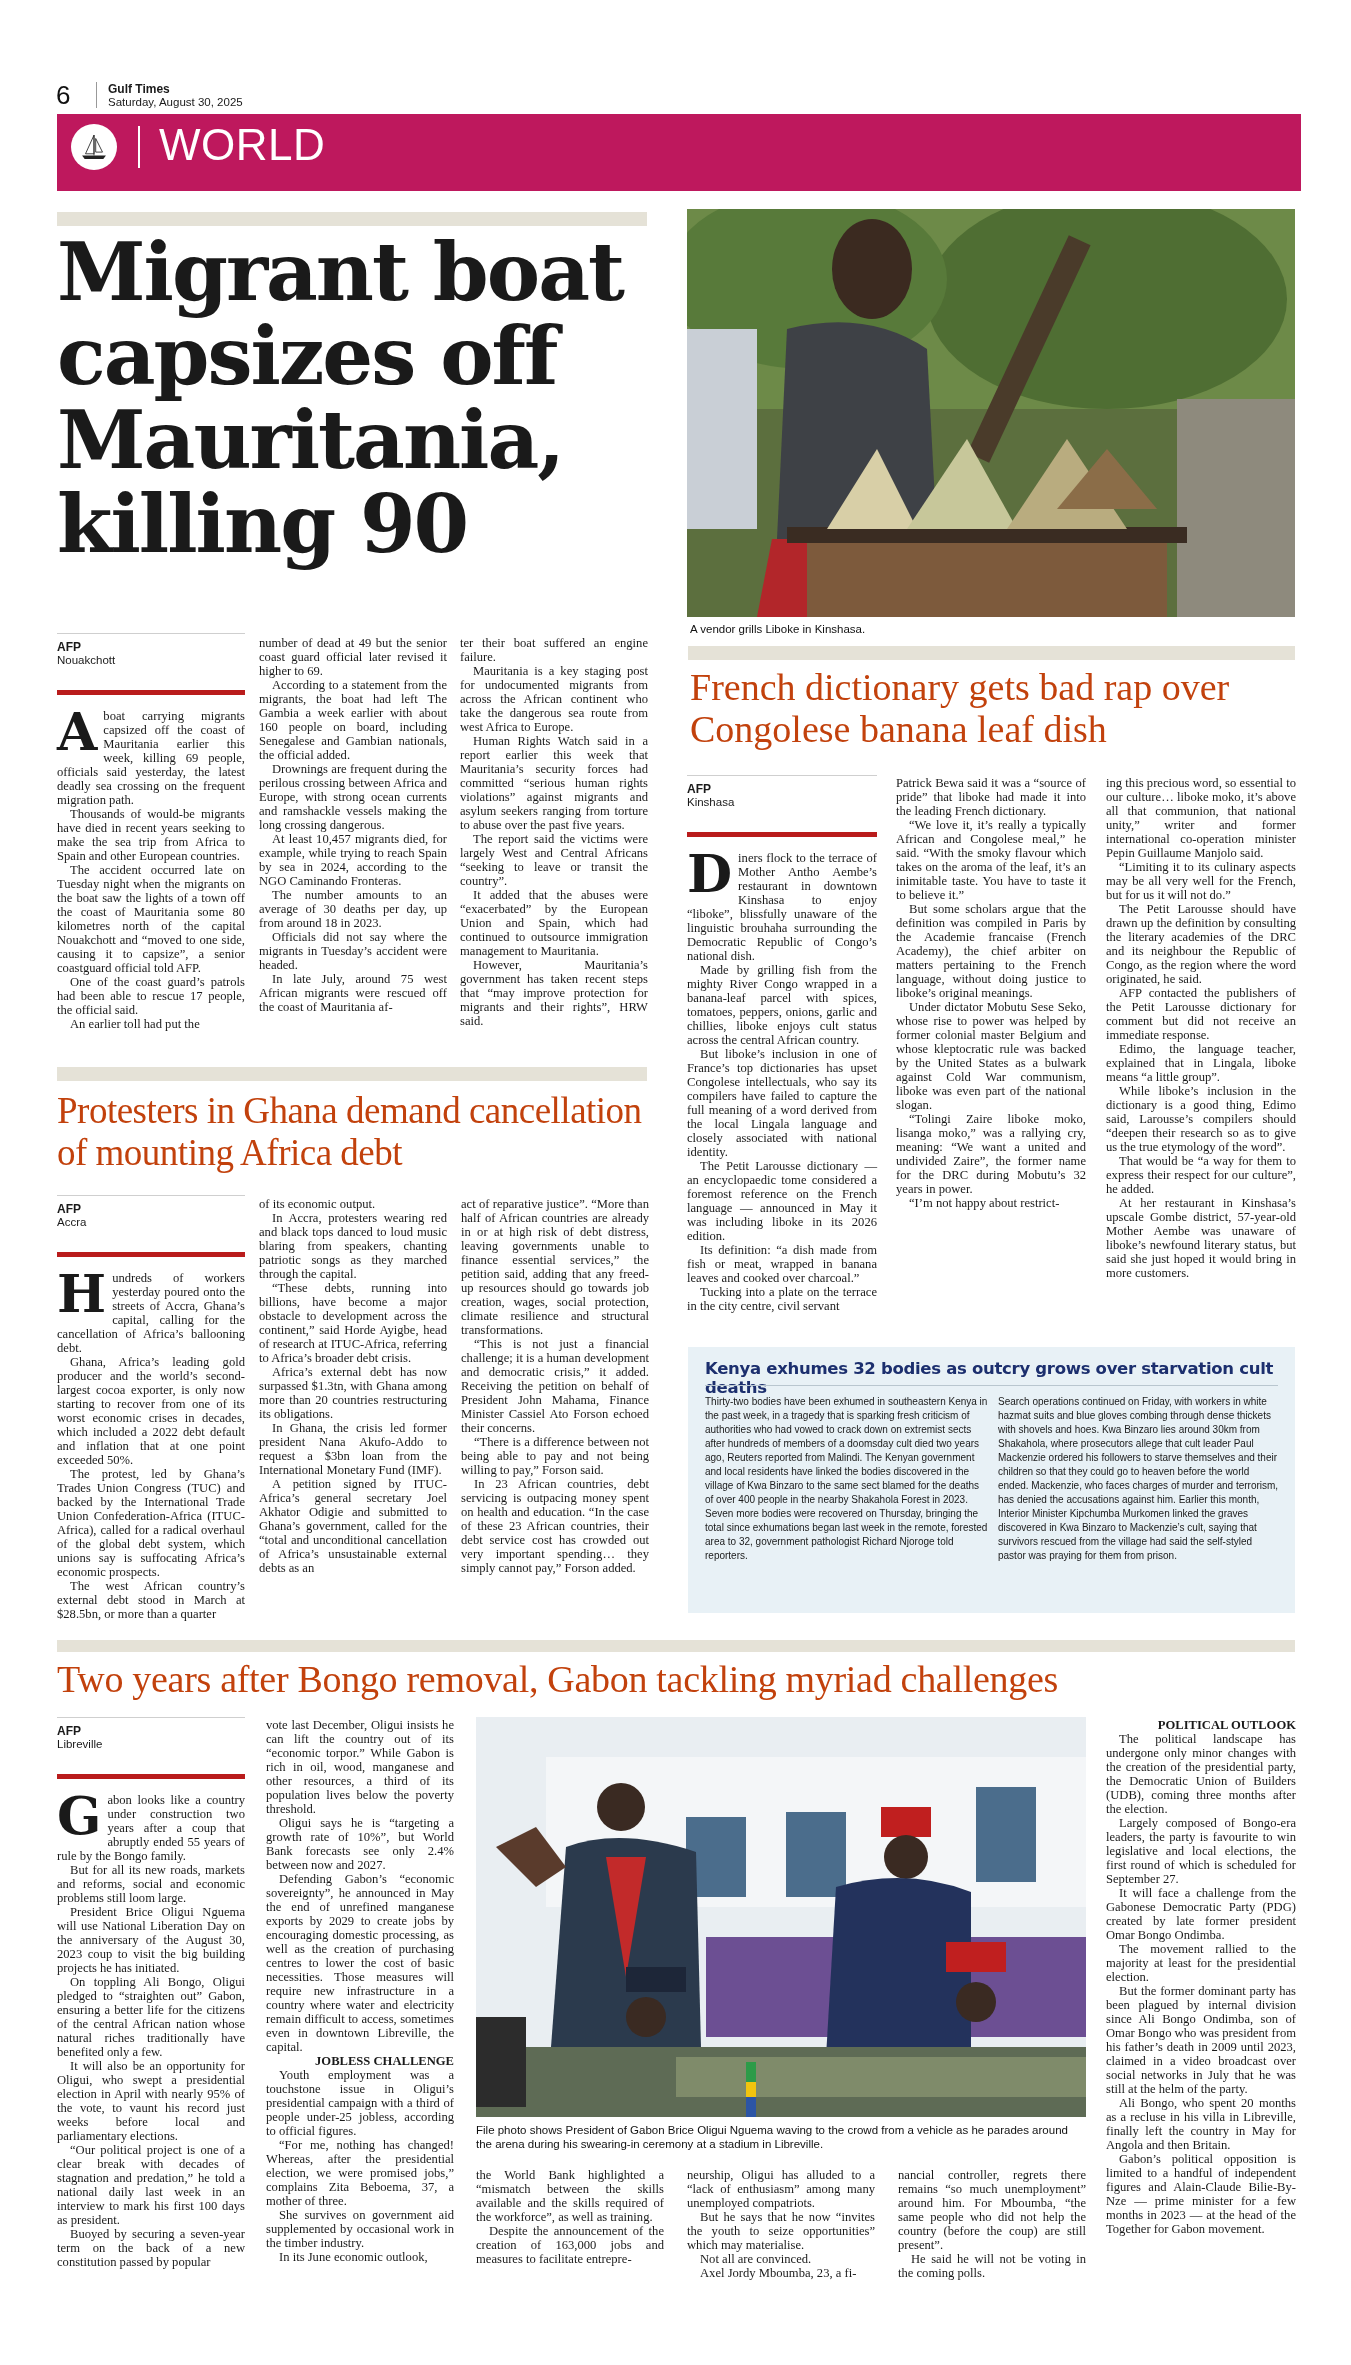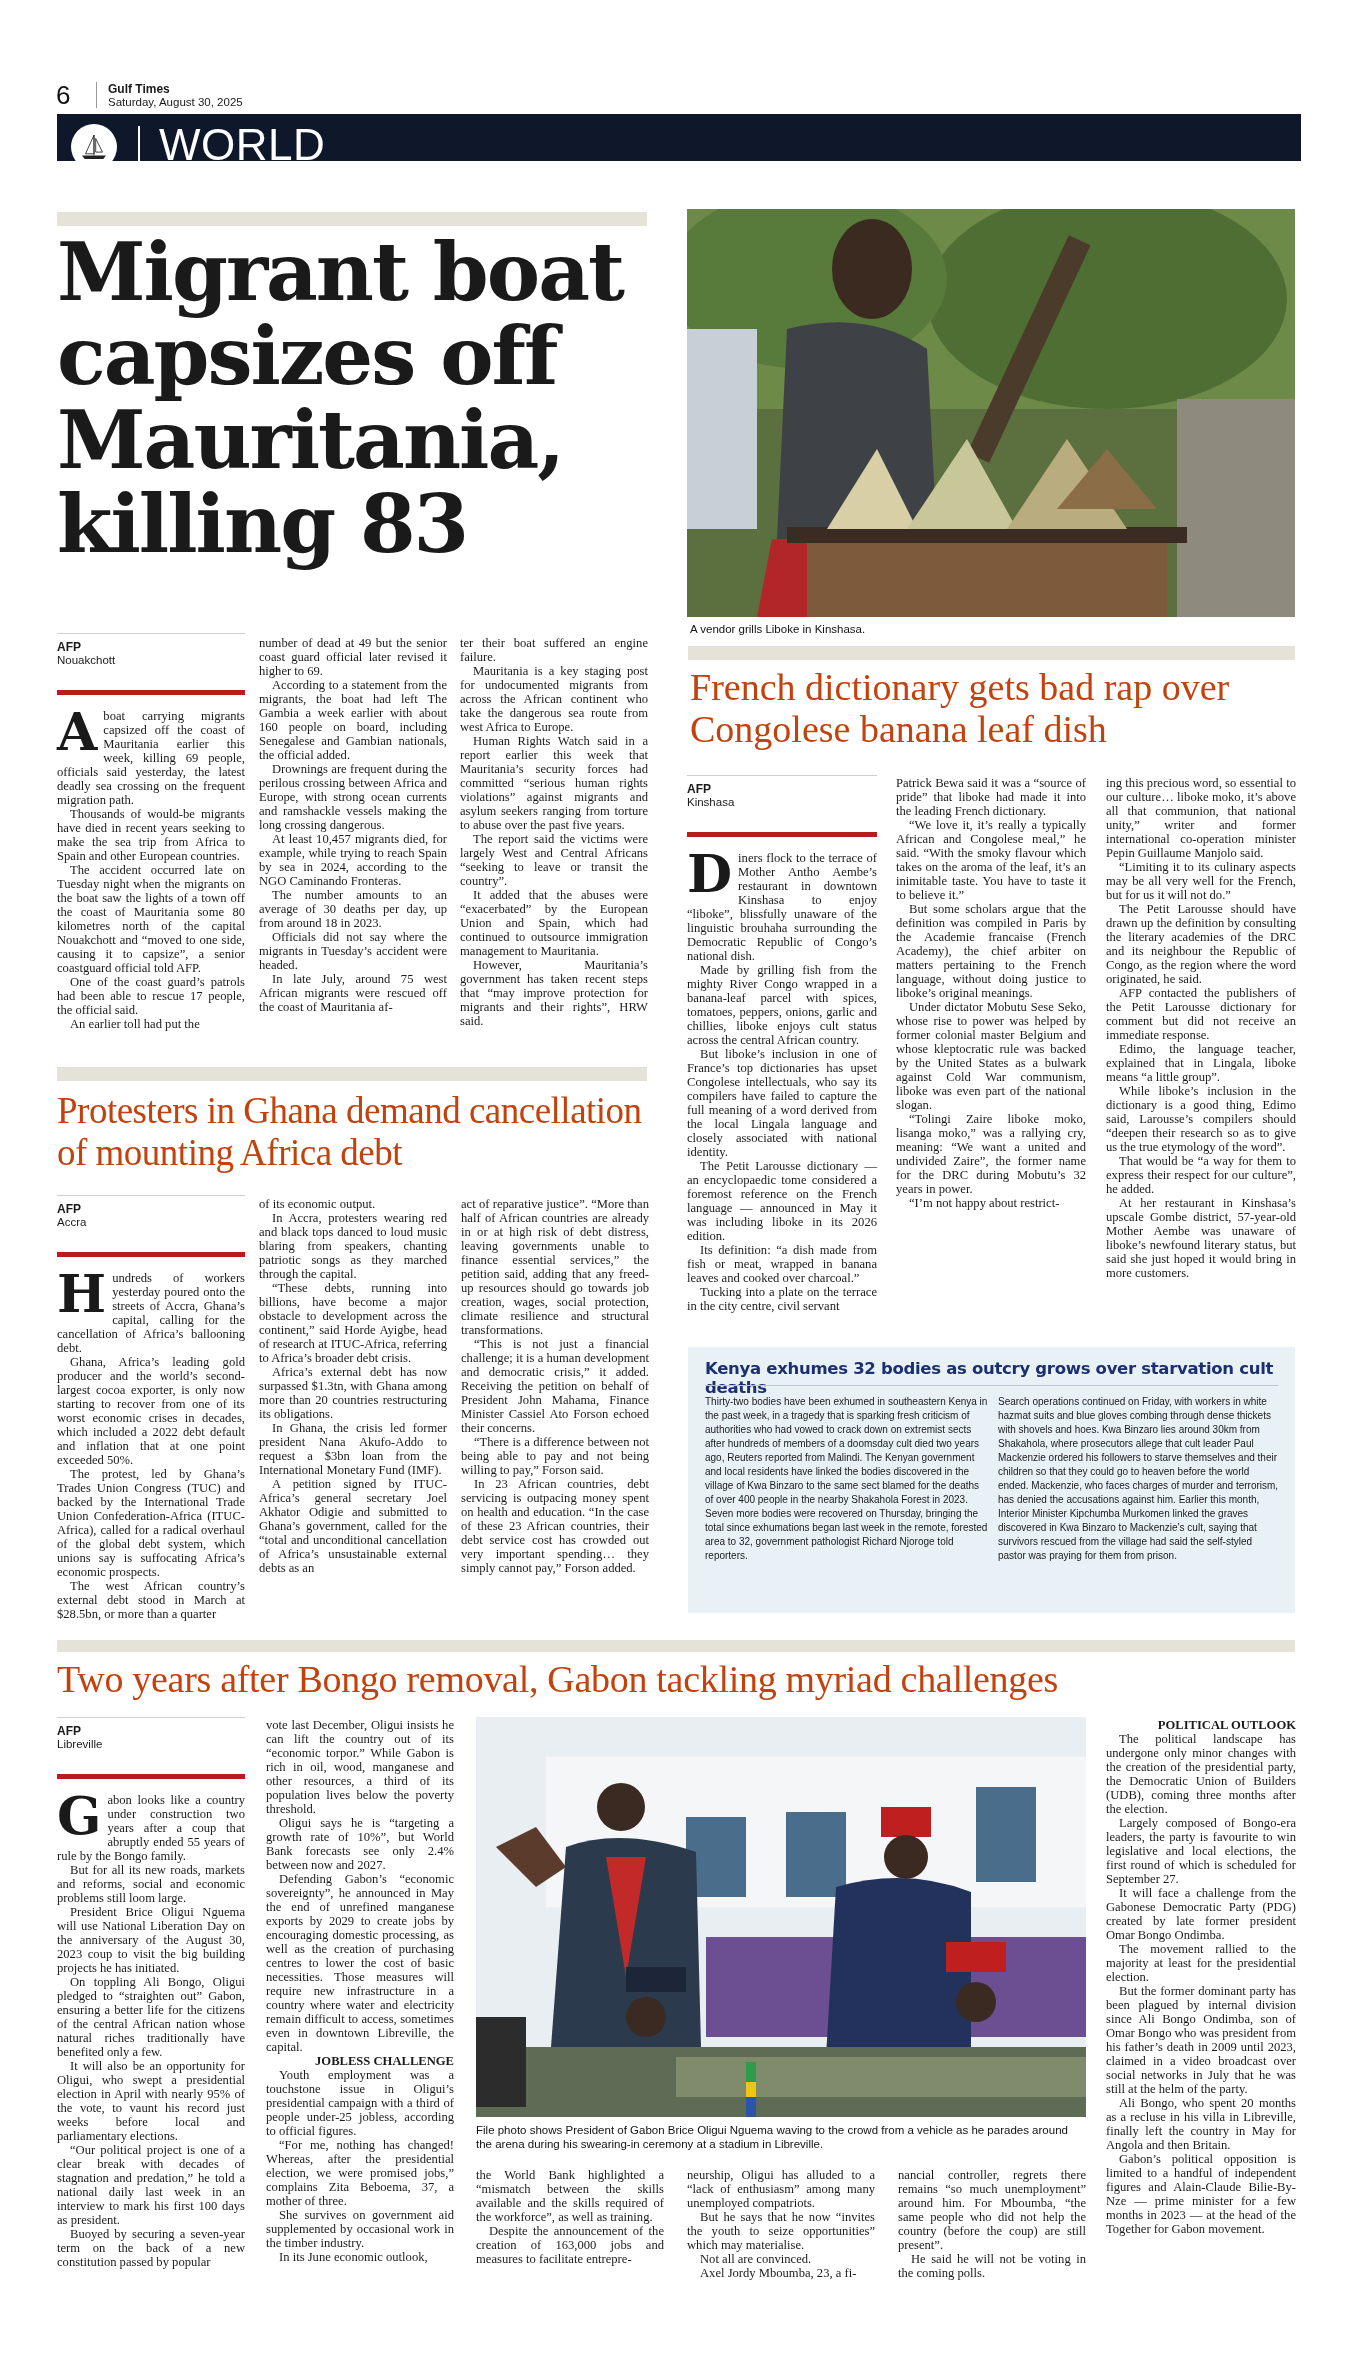--- a/index.html
+++ b/index.html
@@ -7,21 +7,21 @@
   body { position: relative; font-family: "DejaVu Serif", serif; color: #1a1a1a; overflow: hidden; }
 
   .abs { position: absolute; }
 
   
   .page-num { left: 56px; top: 80px; font-family: "Liberation Sans", sans-serif; font-size: 26px; color: #111; }
   .mast-sep { left: 96px; top: 82px; width: 1px; height: 26px; background: #999; }
   .pub-name { left: 108px; top: 82px; font-family: "Liberation Sans", sans-serif; font-size: 12px; font-weight: bold; }
   .pub-date { left: 108px; top: 96px; font-family: "Liberation Sans", sans-serif; font-size: 11.5px; }
 
-  .section-bar { left: 57px; top: 114px; width: 1244px; height: 47px; background: #0f172a; padding-left: 21px; }
+  .section-bar { left: 57px; top: 114px; width: 1244px; height: 77px; background: #be185d; padding-left: 21px; }
   .logo-circle { position: absolute; left: 14px; top: 10px; width: 46px; height: 46px; border-radius: 50%; background: #fff; display: flex; align-items: center; justify-content: center; }
   .logo-circle svg { width: 34px; height: 34px; }
   .bar-sep { position: absolute; left: 81px; top: 12px; width: 2px; height: 42px; background: #fff; }
   .section-title { position: absolute; left: 102px; top: 6px; font-family: "Liberation Sans", sans-serif; font-size: 44px; font-weight: 300; color: #fff; letter-spacing: 0.5px; }
 
   .tan-bar { background: #e5e2d7; height: 14px; }
 
   
   .hl-main { left: 57px; top: 230px; width: 590px; font-family: "DejaVu Serif", serif; font-weight: bold; font-size: 80px; line-height: 84px; letter-spacing: -2px; }
   .hl-sub { font-family: "Liberation Serif", serif; color: #c2410c; font-weight: normal; }
@@ -64,21 +64,21 @@
       <path d="M20 6 L10 28 L20 28 Z" fill="none" stroke="#222" stroke-width="1"></path>
       <path d="M22 10 L30 26 L22 26 Z" fill="none" stroke="#222" stroke-width="1"></path>
       <path d="M6 30 L34 30 L31 34 L9 34 Z" fill="#222"></path>
     </svg>
   </div>
   <div class="bar-sep"></div>
   <div class="section-title">WORLD</div>
 </div>
 
 <div class="abs tan-bar" style="left:57px; top:212px; width:590px;"></div>
-<h1 class="abs hl-main">Migrant boat capsizes off Mauritania, killing 83</h1>
+<h1 class="abs hl-main">Migrant boat capsizes off Mauritania, killing 90</h1>
 
 <div class="abs" style="left:57px; top:633px; width:188px;">
   <div class="byline">
     <div class="by-agency">AFP</div>
     <div class="by-city">Nouakchott</div>
   </div>
   <div class="col" style="margin-top:14px;">
     <p class="first"><span class="dropcap">A</span><span>boat carrying migrants capsized off the coast of Mauritania earlier this week, killing 69 people, officials said yesterday, the latest deadly sea crossing on the frequent migration path.</span></p>
     <p>Thousands of would-be migrants have died in recent years seeking to make the sea trip from Africa to Spain and other European countries.</p>
     <p>The accident occurred late on Tuesday night when the migrants on the boat saw the lights of a town off the coast of Mauritania some 80 kilometres north of the capital Nouakchott and “moved to one side, causing it to capsize”, a senior coastguard official told AFP.</p>

